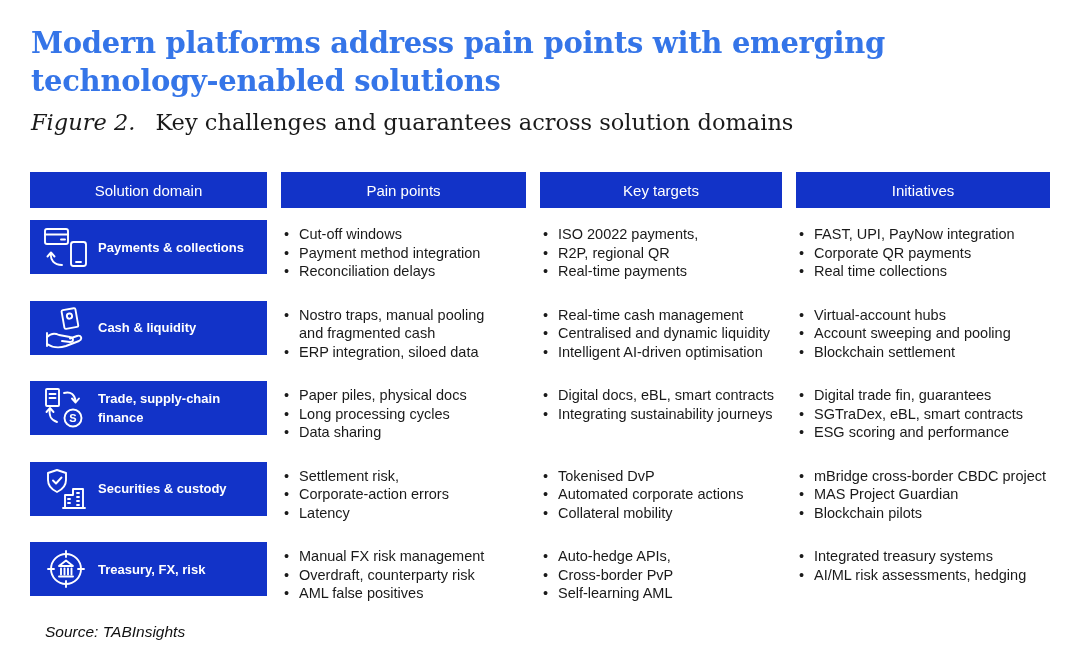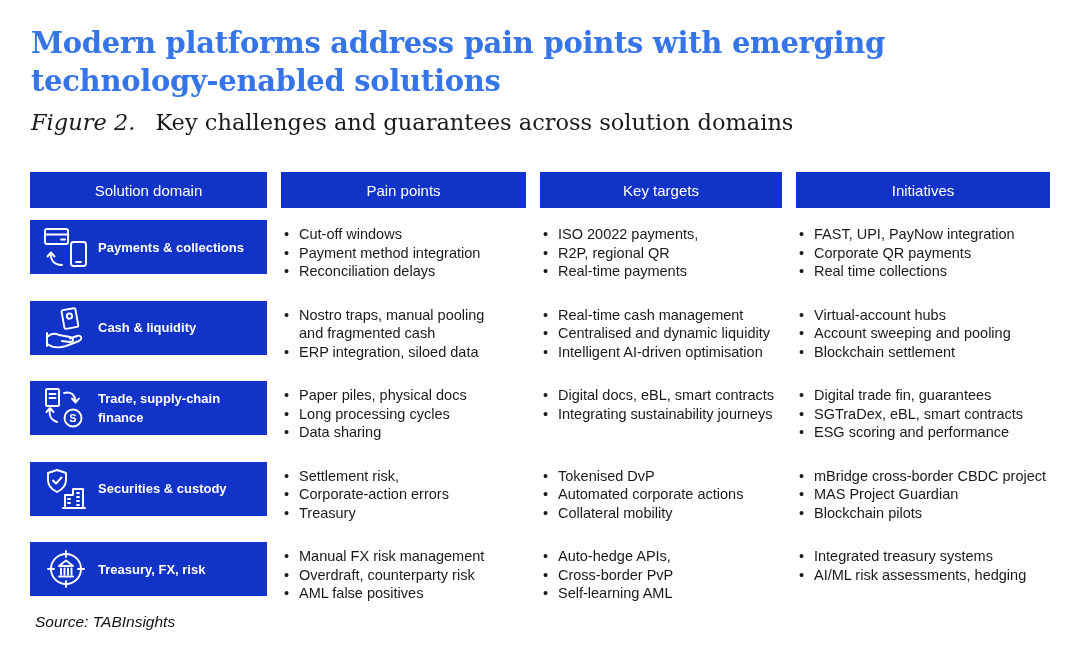--- a/index.html
+++ b/index.html
@@ -54,21 +54,21 @@
   ul.cell li{
     position:relative;padding-left:18px;
     font-size:14.5px;line-height:18.5px;color:var(--text-dark);
     white-space:pre-line;
   }
   ul.cell li::before{
     content:"\2022";position:absolute;left:3px;top:0;
     font-size:14.5px;color:var(--text-dark);
   }
   .source{
-    position:absolute;left:31px;top:609px;margin:4px;
+    position:absolute;left:31px;top:609px;margin:14px;
     font-style:italic;font-size:15.5px;color:#111;
   }
   svg{display:block;}
 </style>
 </head>
 <body>
 
 <div class="figure">
 
   <h1 class="title">Modern platforms address pain points with emerging technology-enabled solutions</h1>
@@ -195,21 +195,21 @@
             <line x1="34" y1="29" x2="36" y2="29"></line>
             <line x1="34" y1="33" x2="36" y2="33"></line>
             <line x1="34" y1="37" x2="36" y2="37"></line>
           </svg>
         </span>
         <span class="dlabel">Securities &amp; custody</span>
       </div>
       <ul class="cell">
           <li>Settlement risk,</li>
           <li>Corporate-action errors</li>
-          <li>Treasury</li>
+          <li>Latency</li>
         </ul>
       <ul class="cell">
           <li>Tokenised DvP</li>
           <li>Automated corporate actions</li>
           <li>Collateral mobility</li>
         </ul>
       <ul class="cell">
           <li>mBridge cross-border CBDC project</li>
           <li>MAS Project Guardian</li>
           <li>Blockchain pilots</li>

